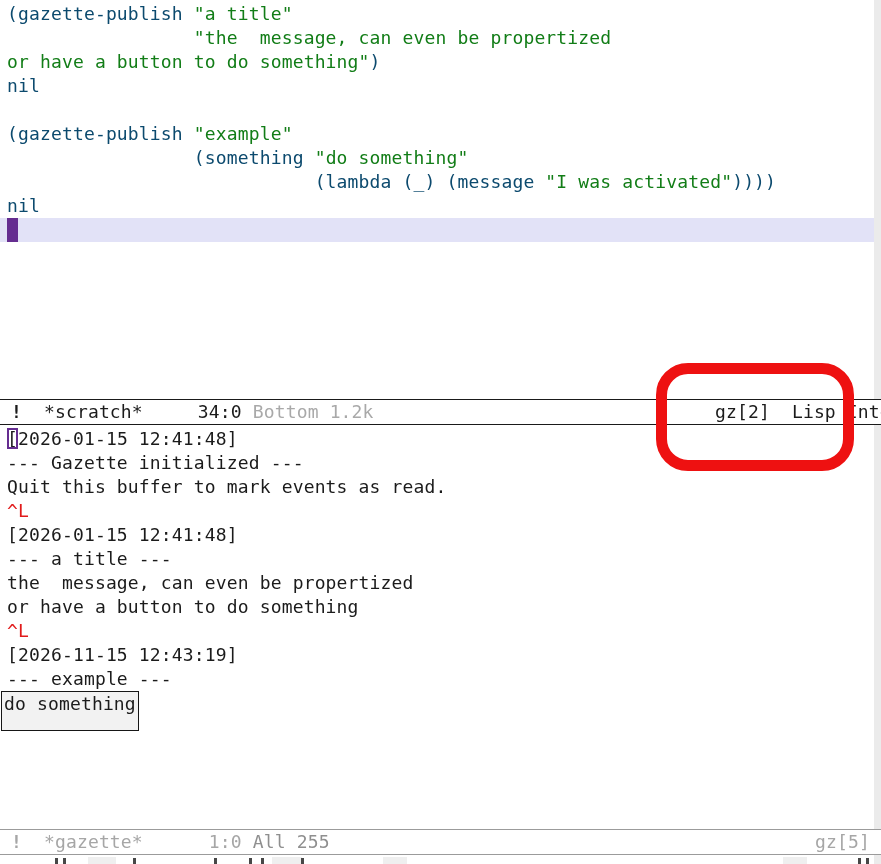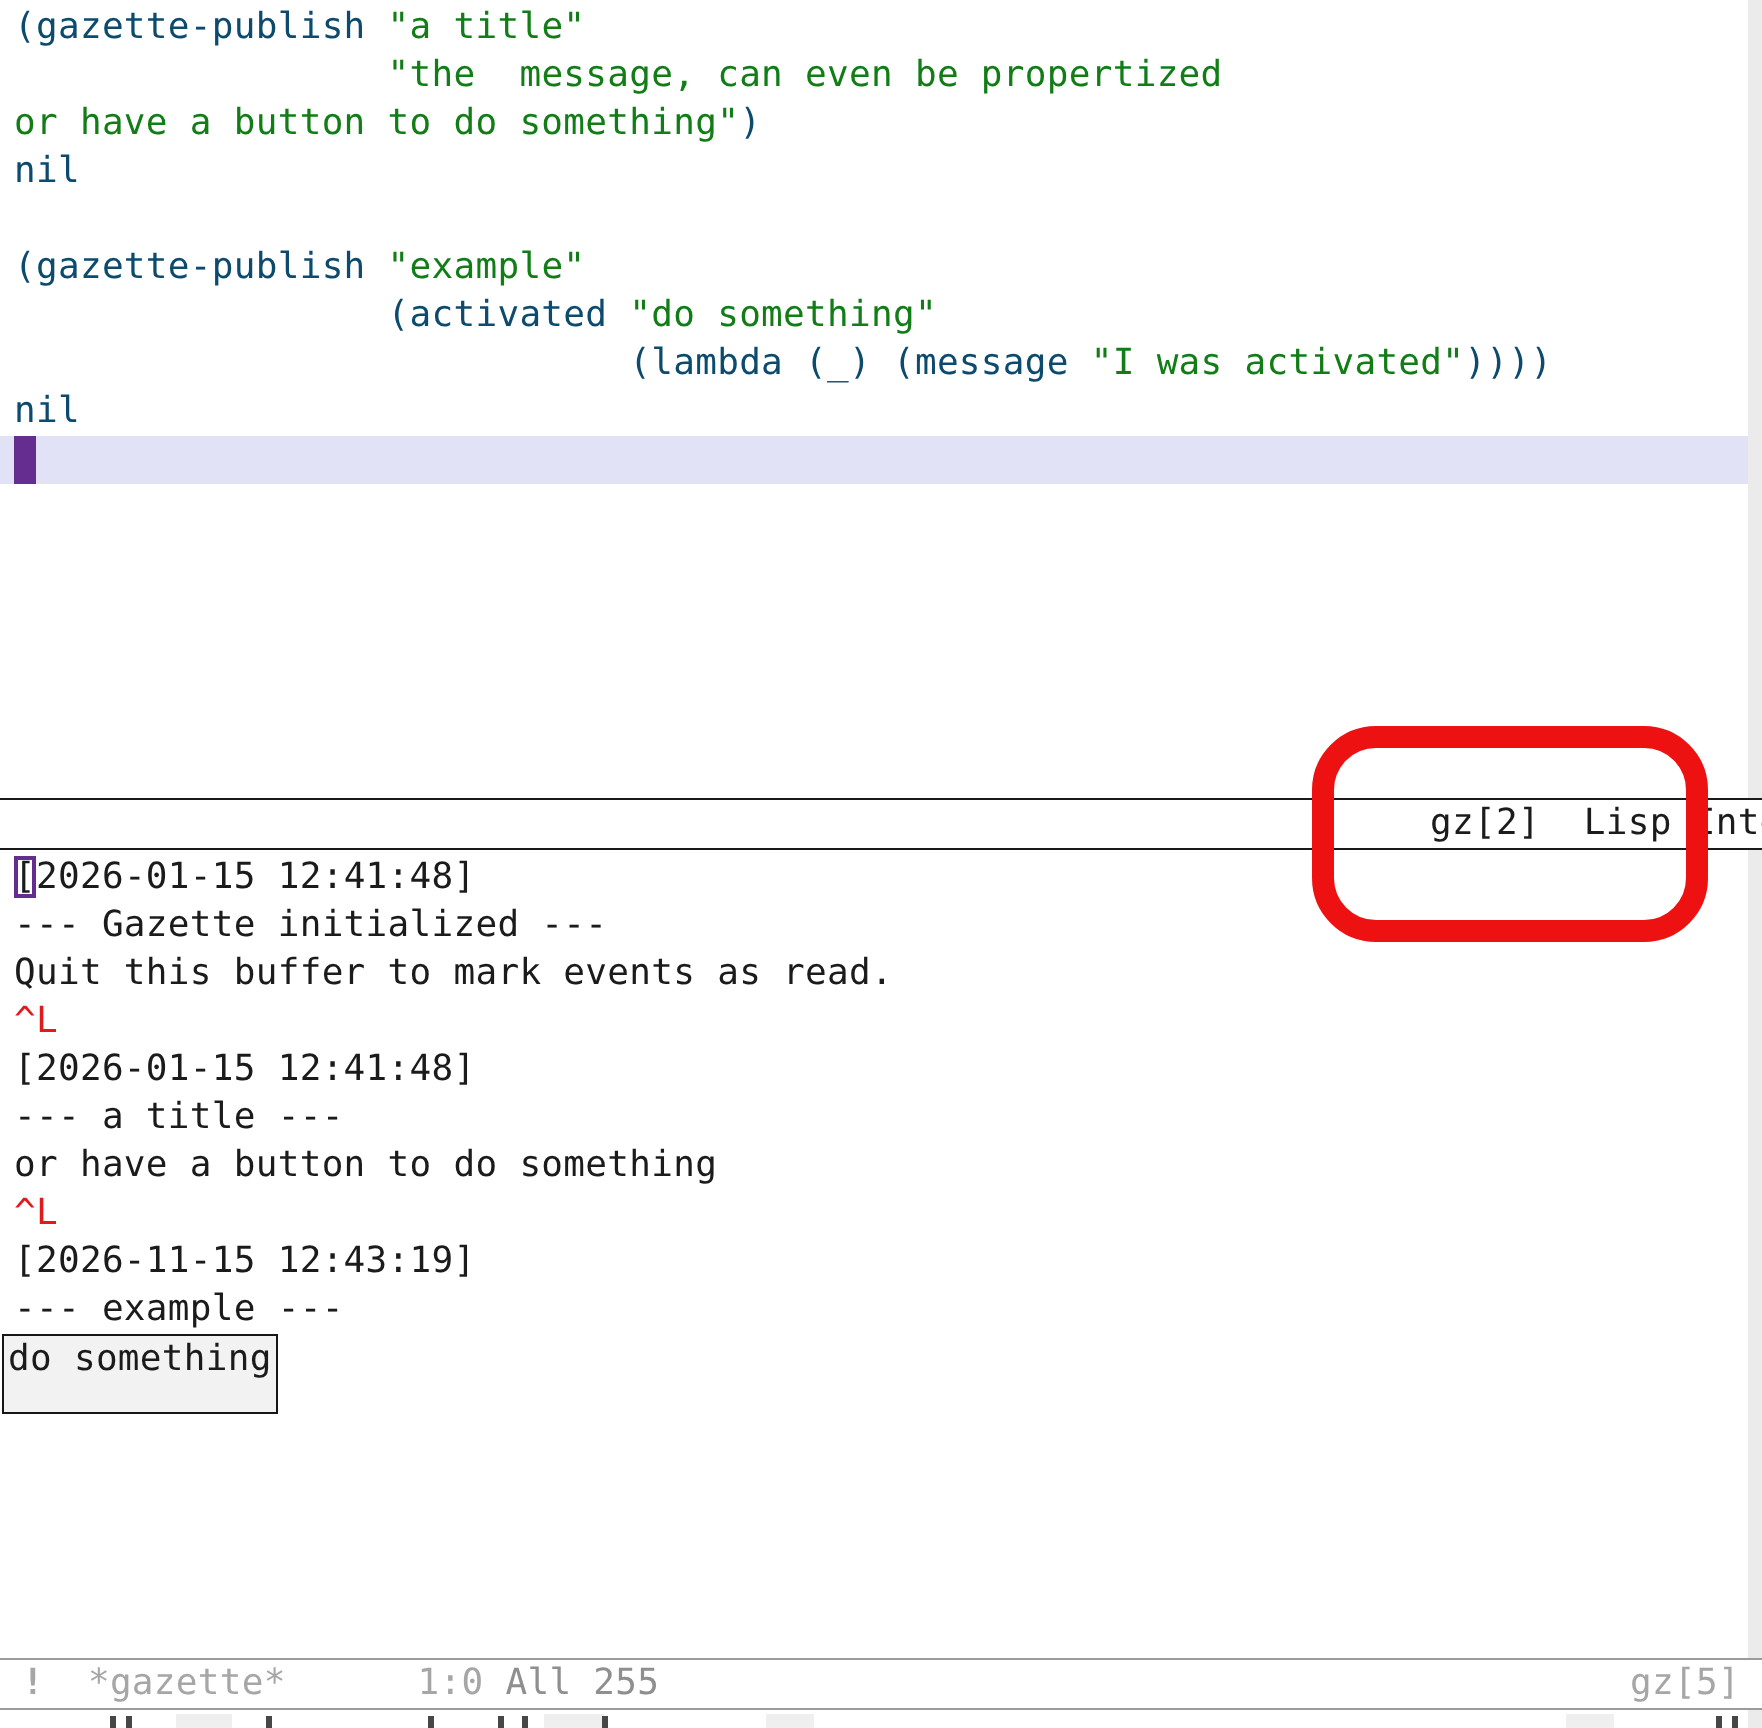--- a/index.html
+++ b/index.html
@@ -58,37 +58,39 @@
 
   <div class="scrollbar-strip"></div>
 
   <div class="window win-scratch" id="scratch-lines">
       <div class="line"><span class="code">(gazette-publish </span><span class="str">"a title"</span></div>
       <div class="line"><span class="code">                 </span><span class="str">"the  message, can even be propertized</span></div>
       <div class="line"><span class="str">or have a button to do something"</span><span class="code">)</span></div>
       <div class="line"><span class="code">nil</span></div>
       <div class="line"></div>
       <div class="line"><span class="code">(gazette-publish </span><span class="str">"example"</span></div>
-      <div class="line"><span class="code">                 (activated </span><span class="str">"do something"</span></div>
+      <div class="line"><span class="code">                 (something </span><span class="str">"do something"</span></div>
       <div class="line"><span class="code">                            (lambda (_) (message </span><span class="str">"I was activated"</span><span class="code">))))</span></div>
       <div class="line"><span class="code">nil</span></div>
       <div class="line cursor-line"><div class="block-cursor"></div></div>
     </div>
 
   <div class="modeline ml-scratch">
+    <span class="ml-left"><span class="ml-flag"> !  </span><span>*scratch*</span><span>     34:0 </span><span class="ml-scroll-dim">Bottom 1.2k</span></span>
     <span class="ml-right-scratch">gz[2]  Lisp Interaction</span>
   </div>
 
   <div class="window win-gazette" id="gazette-lines">
       <div class="line"><span class="hollow">[</span>2026-01-15 12:41:48]</div>
       <div class="line">--- Gazette initialized ---</div>
       <div class="line">Quit this buffer to mark events as read.</div>
       <div class="line"><span class="ctrl">^L</span></div>
       <div class="line">[2026-01-15 12:41:48]</div>
       <div class="line">--- a title ---</div>
+      <div class="line">the  message, can even be propertized</div>
       <div class="line">or have a button to do something</div>
       <div class="line"><span class="ctrl">^L</span></div>
       <div class="line">[2026-11-15 12:43:19]</div>
       <div class="line">--- example ---</div>
       <div class="line"><span class="gz-button">do something</span></div>
     </div>
 
   <div class="modeline ml-gazette">
     <span class="ml-left"><span class="ml-flag"> !  </span><span>*gazette*</span><span>      1:0 </span><span class="ml-scroll-dim">All 255</span></span>
     <span class="ml-right-gazette">gz[5]</span>

